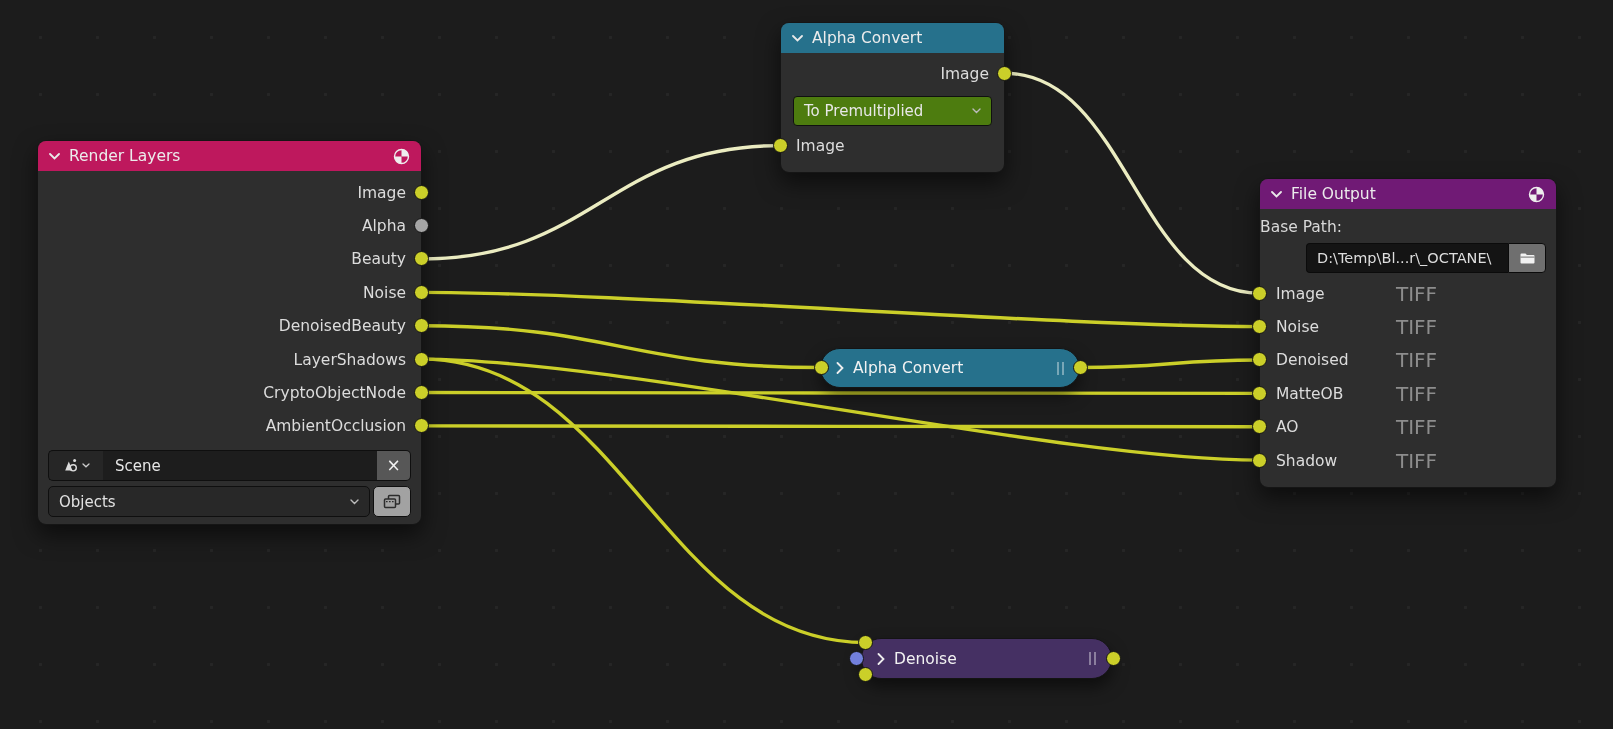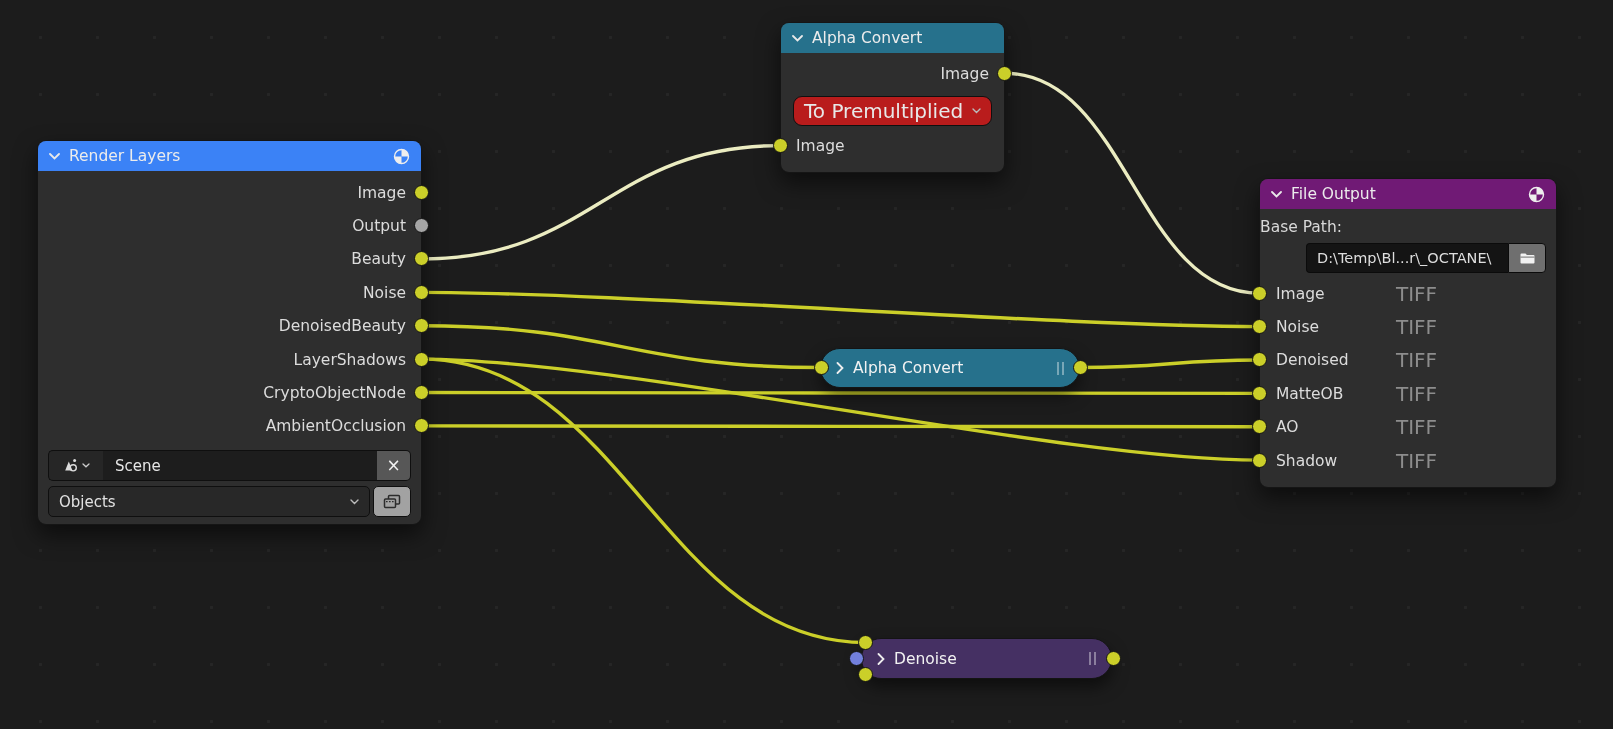--- a/index.html
+++ b/index.html
@@ -33,22 +33,22 @@
                color:#e6e6e6;display:flex;align-items:center;padding-left:12px;font-size:15px;}
   .x-btn{width:33px;height:29px;background:#575757;border:1px solid #0f0f0f;border-left:none;
          border-radius:0 5px 5px 0;color:#f1f1f1;display:flex;align-items:center;justify-content:center;
          font-size:17px;line-height:1;}
   .dropdown{flex:1;height:29px;background:#282828;border:1px solid #0f0f0f;border-radius:5px;
             display:flex;align-items:center;padding:0 10px;color:#e2e2e2;font-size:15px;}
   .dropdown .dd-chev{margin-left:auto;}
   .film-btn{width:36px;height:29px;margin-left:3px;background:#a2a2a2;border:1px solid #0f0f0f;
             border-radius:5px;display:flex;align-items:center;justify-content:center;}
   
-  .ac-dd{margin:6px 12px 0;height:28px;background:#b91c1c;border:1px solid #101010;border-radius:9px;
-         display:flex;align-items:center;padding:0 10px;color:#e8e8e8;font-size:20px;}
+  .ac-dd{margin:6px 12px 0;height:28px;background:#4d7c0f;border:1px solid #101010;border-radius:4px;
+         display:flex;align-items:center;padding:0 10px;color:#e8e8e8;font-size:15px;}
   .ac-dd .dd-chev{margin-left:auto;}
   
   .pill{position:absolute;border-radius:20px;display:flex;align-items:center;gap:9px;
         padding:0 15px;z-index:2;box-shadow:0 8px 16px rgba(0,0,0,.5);border:1px solid #141414;
         color:#f2f2f2;font-size:15.5px;}
   .bars{margin-left:auto;display:flex;gap:3px;}
   .bars i{display:block;width:2px;height:13px;background:rgba(255,255,255,.38);}
   
   .fo-label{margin:9px 0 0;font-size:15.5px;color:#d8d8d8;}
   .path-row{margin:7px 10px 4px;height:30px;display:flex;padding-left:36px;}
@@ -69,39 +69,39 @@
     <path d="M 421.5 292.359375 C 621.5 292.359375, 1059.5 326.578125, 1259.5 326.578125" fill="none" stroke="#cbcf29" stroke-width="3.4" stroke-linecap="round"></path>
     <path d="M 421.5 325.75 C 613.5 325.75, 629.5 367.5, 821.5 367.5" fill="none" stroke="#cbcf29" stroke-width="3.4" stroke-linecap="round"></path>
     <path d="M 1080.5 367.5 C 1166.42 367.5, 1173.58 359.96875, 1259.5 359.96875" fill="none" stroke="#cbcf29" stroke-width="3.4" stroke-linecap="round"></path>
     <path d="M 421.5 359.140625 C 621.5 359.140625, 1059.5 460.140625, 1259.5 460.140625" fill="none" stroke="#cbcf29" stroke-width="3.4" stroke-linecap="round"></path>
     <path d="M 421.5 359.140625 C 621.5 359.140625, 665.5 642.5, 865.5 642.5" fill="none" stroke="#cbcf29" stroke-width="3.4" stroke-linecap="round"></path>
     <path d="M 421.5 392.53125 C 621.5 392.53125, 1059.5 393.359375, 1259.5 393.359375" fill="none" stroke="#cbcf29" stroke-width="3.4" stroke-linecap="round"></path>
     <path d="M 421.5 425.921875 C 621.5 425.921875, 1059.5 426.75, 1259.5 426.75" fill="none" stroke="#cbcf29" stroke-width="3.4" stroke-linecap="round"></path>
   </svg>
 
 <div class="node" style="left:37px;top:140px;width:383px;padding-bottom:9px;">
-  <div class="hdr" style="background: #3b82f6;">
+  <div class="hdr" style="background: #be185d;">
     <svg class="chev" width="11" height="7" viewBox="0 0 11 7">
         <polyline points="1,1 5.5,5.5 10,1" fill="none" stroke="#e9e9e9" stroke-width="1.8" stroke-linecap="round"></polyline>
       </svg>
     <span>Render Layers</span>
     <span class="spacer"></span>
     <svg width="17" height="17" viewBox="0 0 17 17">
       <circle cx="8.5" cy="8.5" r="7" fill="none" stroke="#eeeeee" stroke-width="1.4"></circle>
       <path d="M8.5 1.5 A7 7 0 0 1 15.5 8.5 L8.5 8.5 Z" fill="#eeeeee"></path>
       <path d="M8.5 15.5 A7 7 0 0 1 1.5 8.5 L8.5 8.5 Z" fill="#eeeeee"></path>
     </svg>
   </div>
   <div style="padding-top:5px;">
     <div class="rrow">
         <span>Image</span>
         <span class="socket sr" style="background: rgb(203, 207, 41);"></span>
       </div>
     <div class="rrow">
-        <span>Output</span>
+        <span>Alpha</span>
         <span class="socket sr" style="background: rgb(165, 165, 165);"></span>
       </div>
     <div class="rrow">
         <span>Beauty</span>
         <span class="socket sr" style="background: rgb(203, 207, 41);"></span>
       </div>
     <div class="rrow">
         <span>Noise</span>
         <span class="socket sr" style="background: rgb(203, 207, 41);"></span>
       </div>

